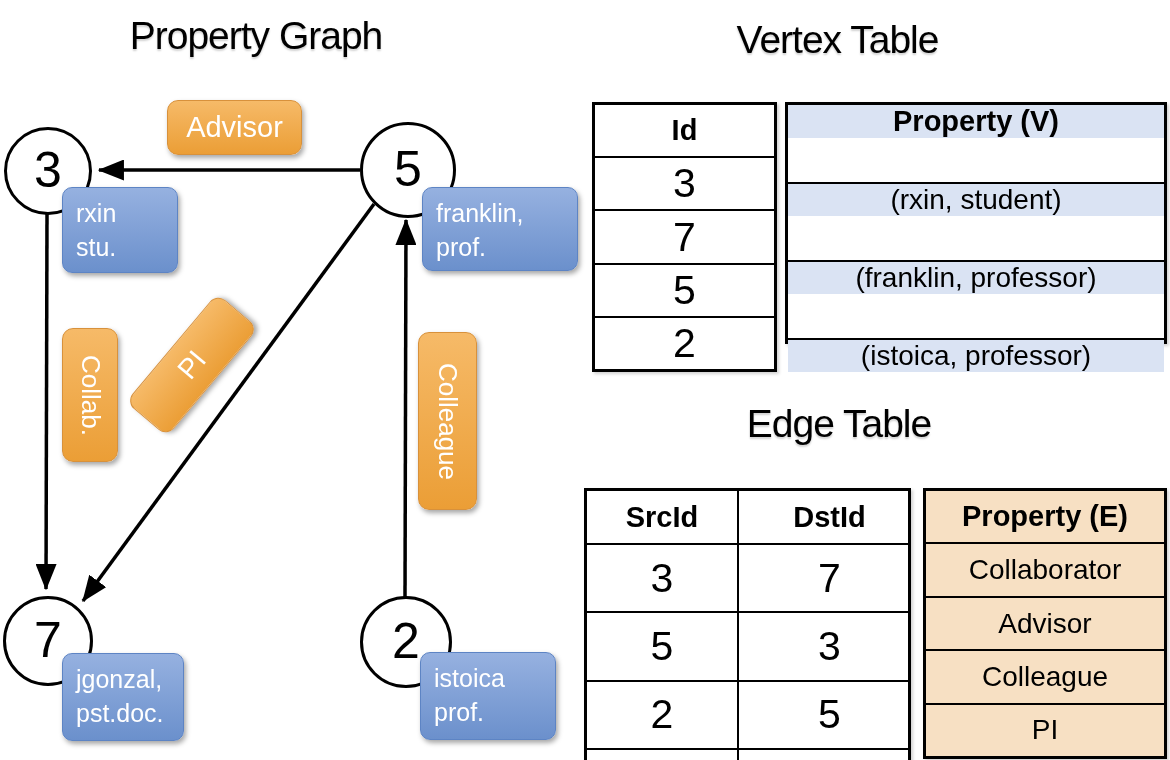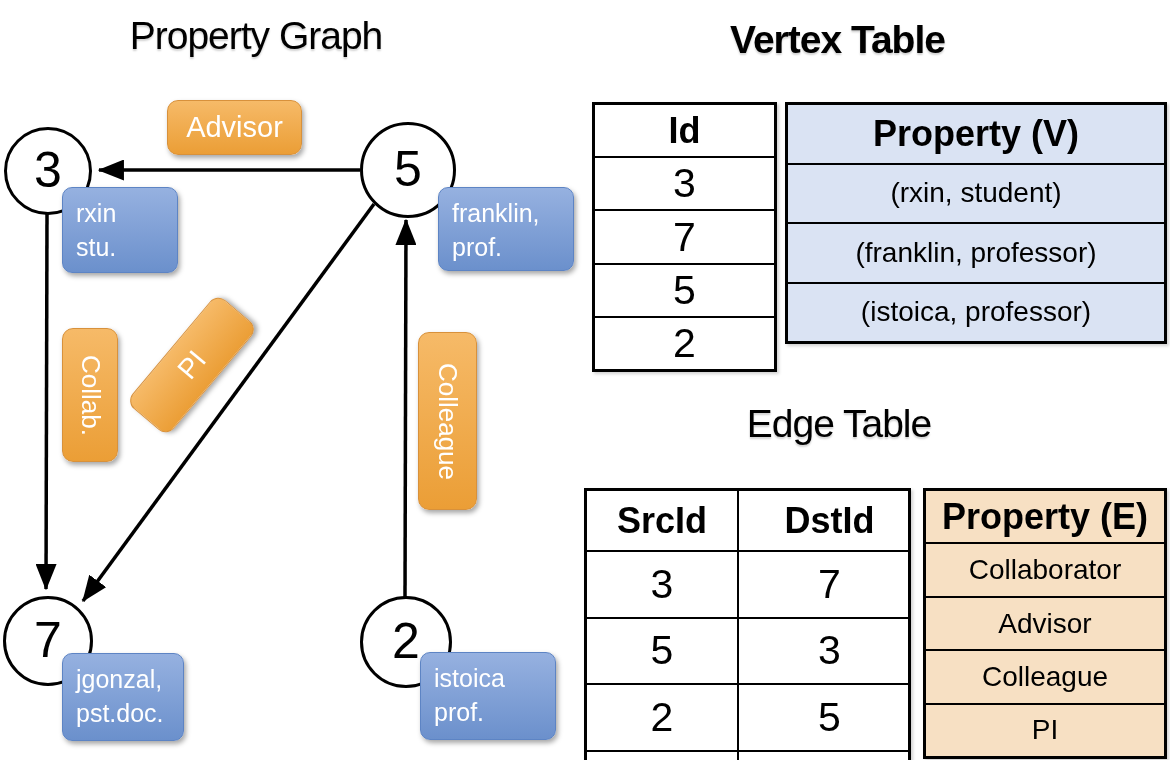--- a/index.html
+++ b/index.html
@@ -46,33 +46,33 @@
   }
   .tbl .cell{
     flex:1;display:flex;align-items:center;justify-content:center;
     border-top:2.5px solid var(--table-border,#000);
     box-sizing:border-box;white-space:nowrap;
   }
   .tbl .cell.first{border-top:none;}
   .tbl.grid2{display:grid;grid-template-columns:150px 1fr;}
   .tbl.grid2 .cell{height:100%;}
   .tbl.grid2 .cell.col2{border-left:2.5px solid var(--table-border,#000);padding-left:12px;}
-  .hcell{font-weight:bold;font-size:36px;}
+  .hcell{font-weight:bold;font-size:29px;}
   .numcell{font-size:41px;}
   .propcell{font-size:28px;}
   .bluebg{background:var(--vertex-cell-bg,#dae3f3);}
   .tanbg{background:var(--edge-cell-bg,#f7e0c3);}
 </style>
 </head>
 <body>
 
 <div id="canvas">
 
   <div class="title" style="left:0;top:14px;width:512px;">Property Graph</div>
-  <div class="title" style="left:585px;top:18px;width:505px;font-weight:bold;">Vertex Table</div>
+  <div class="title" style="left:585px;top:18px;width:505px;">Vertex Table</div>
   <div class="title" style="left:585px;top:402px;width:508px;">Edge Table</div>
 
   <svg class="edges" width="585" height="760" viewBox="0 0 585 760">
     <defs>
       <marker id="arrow" viewBox="0 0 10 8" refX="9.5" refY="4" markerWidth="7.5" markerHeight="6" orient="auto" markerUnits="strokeWidth">
         <path d="M0,0 L10,4 L0,8 Z" fill="#000"></path>
       </marker>
     </defs>
     <path d="M360,170 L99,170" stroke="#000" stroke-width="3.5" fill="none" marker-end="url(#arrow)"></path>
     <path d="M47,214 L46,589" stroke="#000" stroke-width="3.5" fill="none" marker-end="url(#arrow)"></path>
@@ -90,21 +90,21 @@
     <span class="num">7</span>
   </div>
   <div class="node" style="left:360px;top:596px;width:92px;height:92px;">
     <span class="num">2</span>
   </div>
 
   <div class="vbox" style="left:62px;top:187px;width:116px;height:86px;">
     <div>rxin</div>
     <div>stu.</div>
   </div>
-  <div class="vbox" style="left:422px;top:187px;width:136px;height:84px;margin-left:16px;">
+  <div class="vbox" style="left:422px;top:187px;width:156px;height:84px;">
     <div>franklin,</div>
     <div>prof.</div>
   </div>
   <div class="vbox" style="left:62px;top:653px;width:122px;height:88px;">
     <div>jgonzal,</div>
     <div>pst.doc.</div>
   </div>
   <div class="vbox" style="left:420px;top:652px;width:136px;height:88px;">
     <div>istoica</div>
     <div>prof.</div>
@@ -124,21 +124,21 @@
   </div>
 
   <div class="tbl" style="left:592px;top:102px;width:185px;height:270px;">
     <div class="cell first hcell">Id</div>
     <div class="cell numcell">3</div>
     <div class="cell numcell">7</div>
     <div class="cell numcell">5</div>
     <div class="cell numcell">2</div>
   </div>
 
-  <div class="tbl" style="left:785px;top:102px;width:382px;height:242px;">
+  <div class="tbl" style="left:785px;top:102px;width:382px;height:242px;gap:44px;">
     <div class="cell first hcell bluebg">Property (V)</div>
     <div class="cell propcell bluebg">(rxin, student)</div>
     <div class="cell propcell bluebg">(franklin, professor)</div>
     <div class="cell propcell bluebg">(istoica, professor)</div>
   </div>
 
   <div class="tbl grid2" style="left:584px;top:488px;width:327px;height:331px;">
     <div class="cell first hcell">SrcId</div>
     <div class="cell first hcell col2">DstId</div>
     <div class="cell numcell">3</div>

